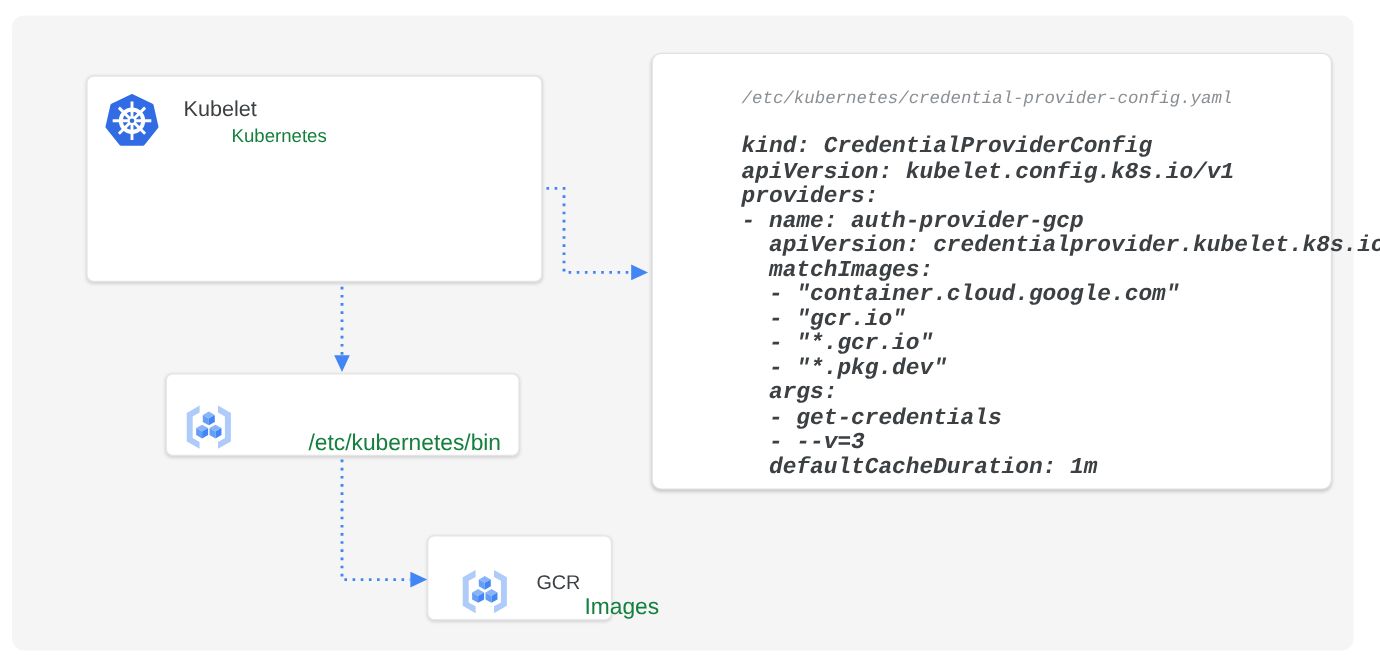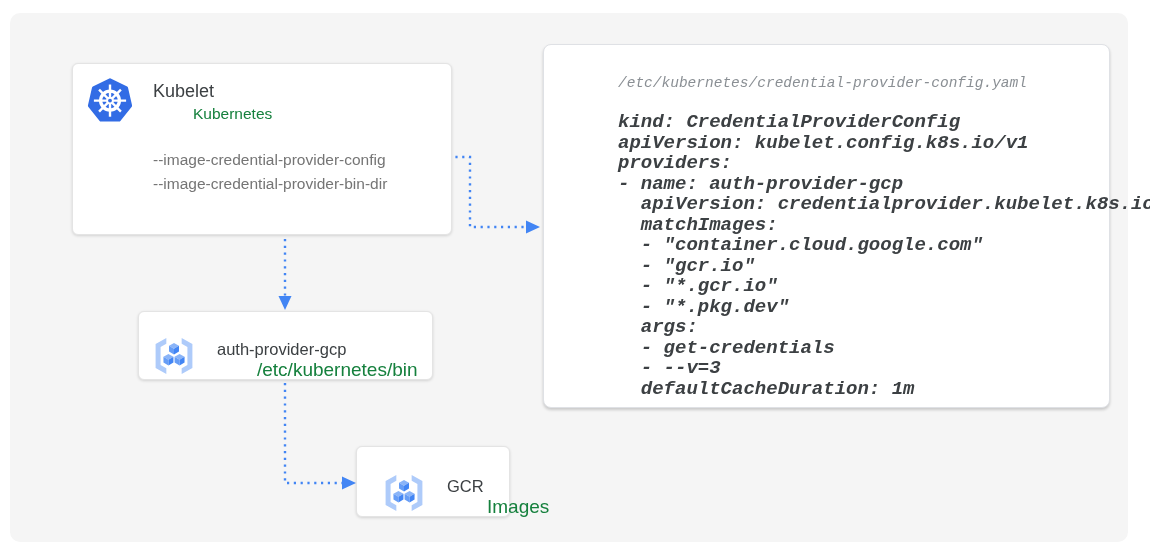--- a/index.html
+++ b/index.html
@@ -93,45 +93,40 @@
           <line x1="17.7" y1="6.1" x2="6.3" y2="17.5"></line>
         </g>
         <circle cx="12" cy="11.8" r="2" fill="#ffffff"></circle>
         <circle cx="12" cy="11.8" r="1" fill="#326ce5"></circle>
       </svg>
       <div class="node-text">
         <div class="node-title">Kubelet</div>
         <div class="node-sub">Kubernetes</div>
       </div>
     </div>
-    <div class="flag-list">
-      <div>--image-credential-provider-config</div>
-      <div>--image-credential-provider-bin-dir</div>
-    </div>
   </div>
 
   <div class="card card-auth">
     <div class="node-head">
       <svg class="node-icon" width="46" height="46" viewBox="0 0 24 24">
         <path d="M8 2.6 L8 5.6 L5 7.3 L5 16.7 L8 18.4 L8 21.4 L2.4 18.2 L2.4 5.8 Z" fill="#aecbfa"></path>
         <path d="M16 2.6 L16 5.6 L19 7.3 L19 16.7 L16 18.4 L16 21.4 L21.6 18.2 L21.6 5.8 Z" fill="#aecbfa"></path>
         <g>
           <polygon points="12,5.2 14.6,6.7 12,8.2 9.4,6.7" fill="#8ab4f8"></polygon>
           <polygon points="9.4,6.7 12,8.2 12,11.2 9.4,9.7" fill="#669df6"></polygon>
           <polygon points="14.6,6.7 14.6,9.7 12,11.2 12,8.2" fill="#4285f4"></polygon>
           <polygon points="9.1,10.9 11.7,12.4 9.1,13.9 6.5,12.4" fill="#8ab4f8"></polygon>
           <polygon points="6.5,12.4 9.1,13.9 9.1,16.9 6.5,15.4" fill="#669df6"></polygon>
           <polygon points="11.7,12.4 11.7,15.4 9.1,16.9 9.1,13.9" fill="#4285f4"></polygon>
           <polygon points="14.9,10.9 17.5,12.4 14.9,13.9 12.3,12.4" fill="#8ab4f8"></polygon>
           <polygon points="12.3,12.4 14.9,13.9 14.9,16.9 12.3,15.4" fill="#669df6"></polygon>
           <polygon points="17.5,12.4 17.5,15.4 14.9,16.9 14.9,13.9" fill="#4285f4"></polygon>
         </g>
       </svg>
       <div class="node-text">
-        <div class="node-title">auth-provider-gcp</div>
         <div class="node-sub">/etc/kubernetes/bin</div>
       </div>
     </div>
   </div>
 
   <div class="card card-gcr">
     <div class="node-head">
       <svg class="node-icon" width="46" height="46" viewBox="0 0 24 24">
         <path d="M8 2.6 L8 5.6 L5 7.3 L5 16.7 L8 18.4 L8 21.4 L2.4 18.2 L2.4 5.8 Z" fill="#aecbfa"></path>
         <path d="M16 2.6 L16 5.6 L19 7.3 L19 16.7 L16 18.4 L16 21.4 L21.6 18.2 L21.6 5.8 Z" fill="#aecbfa"></path>

